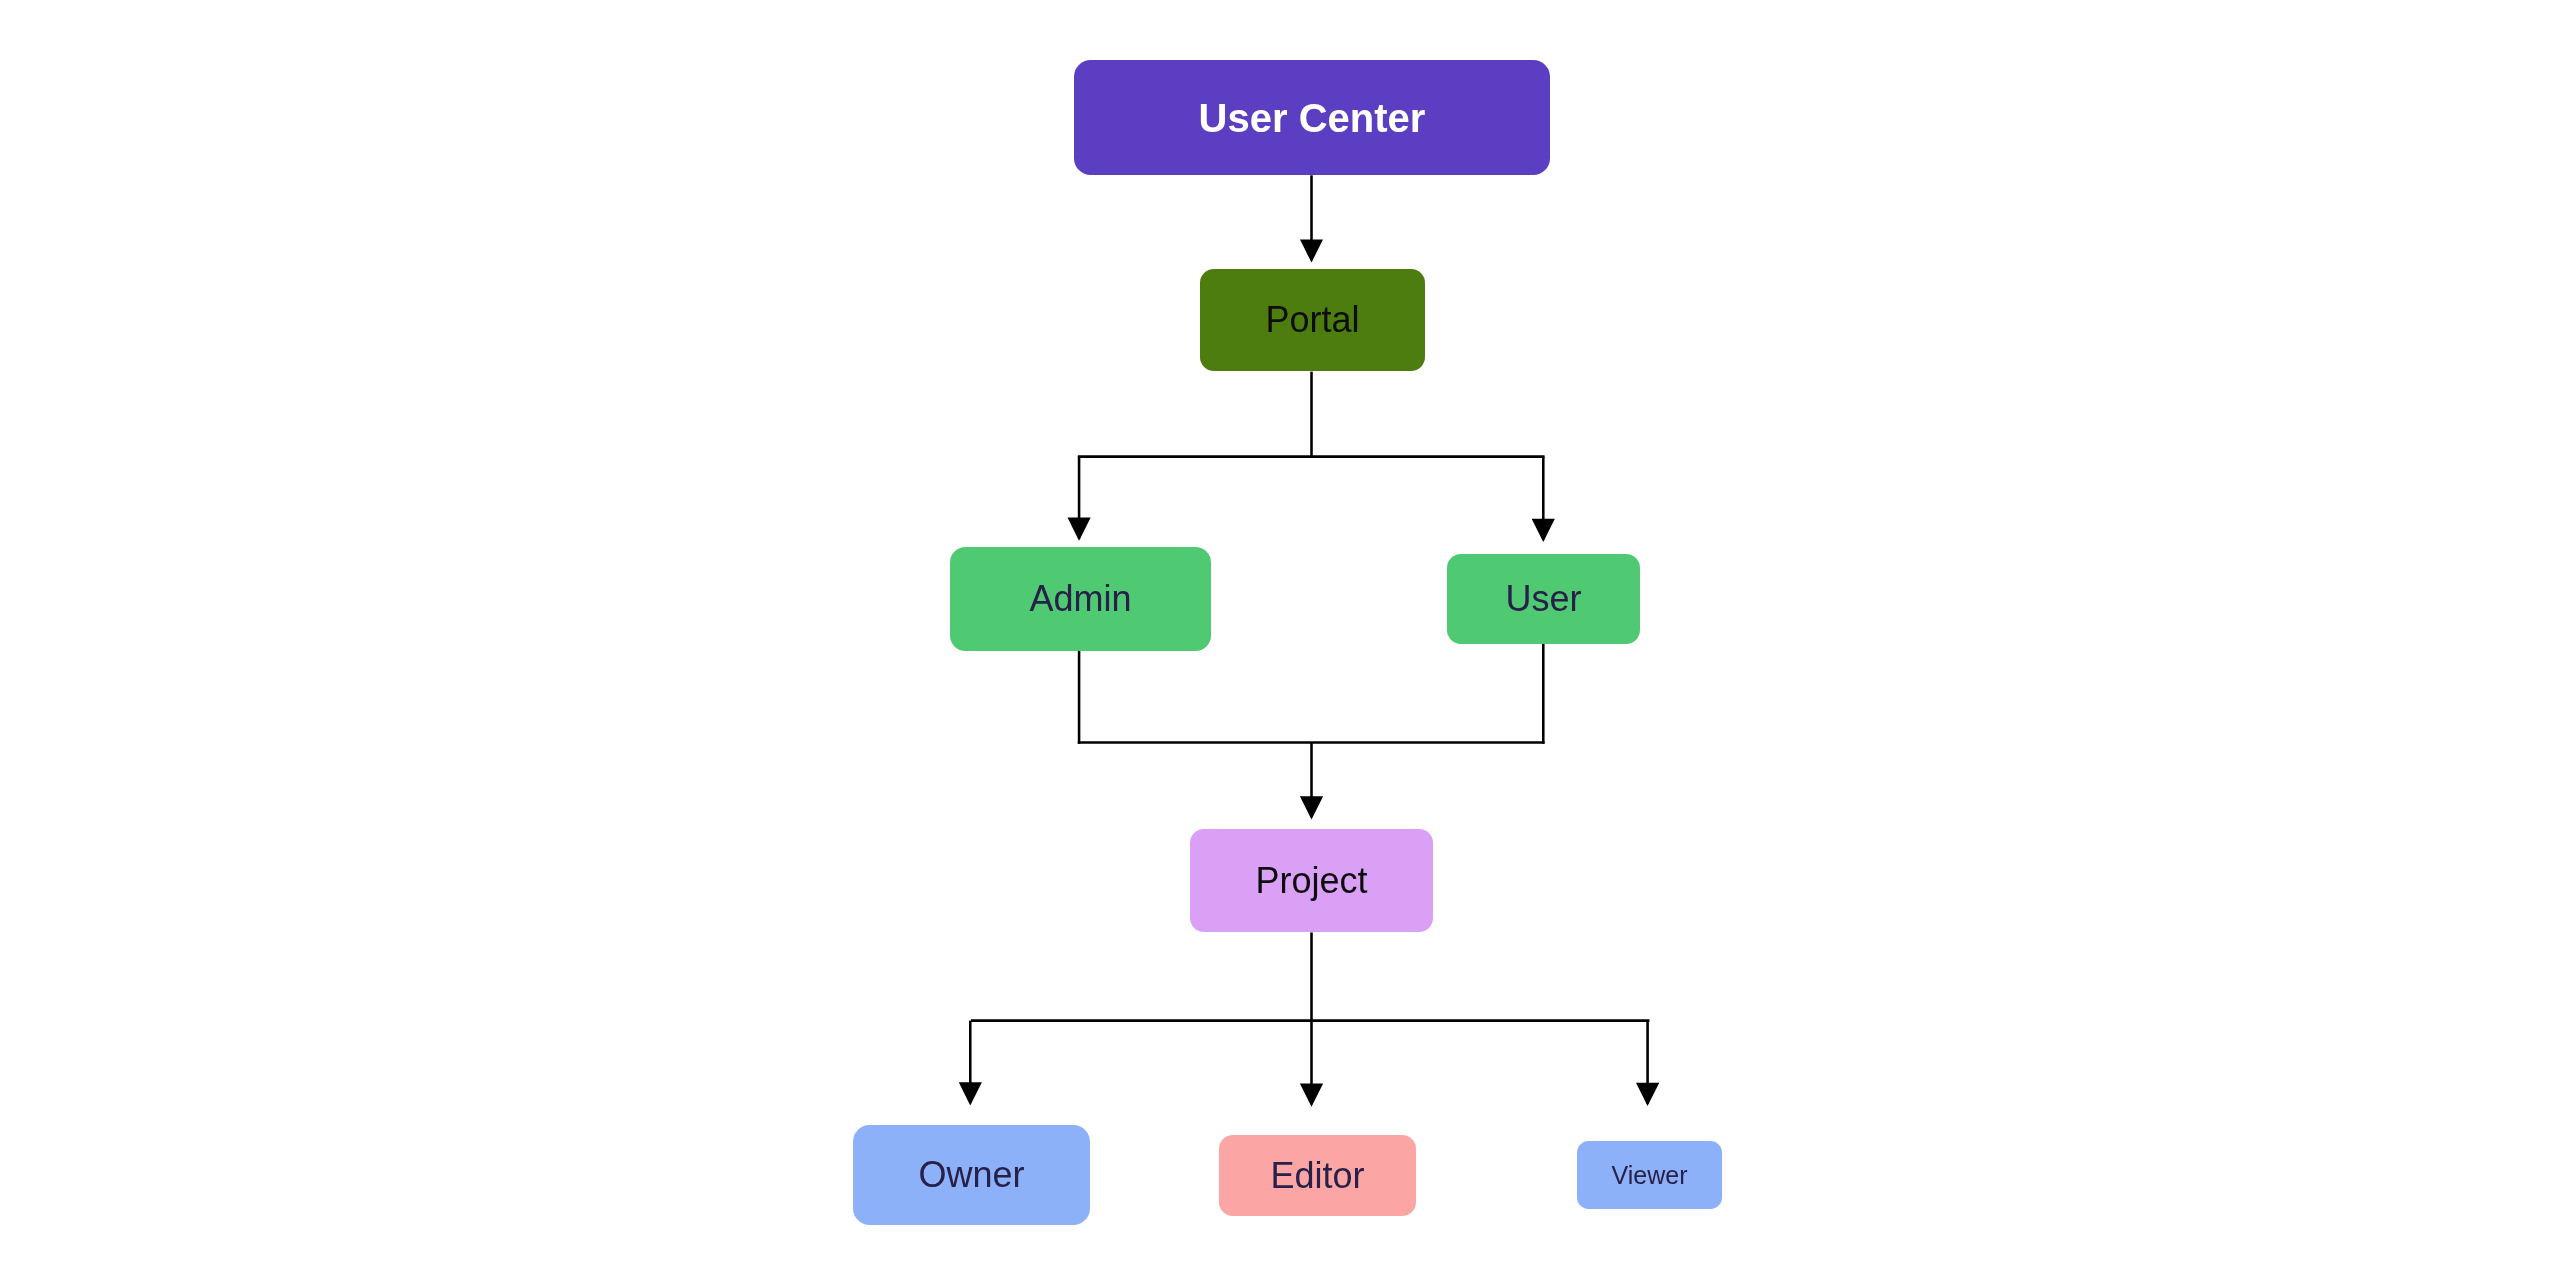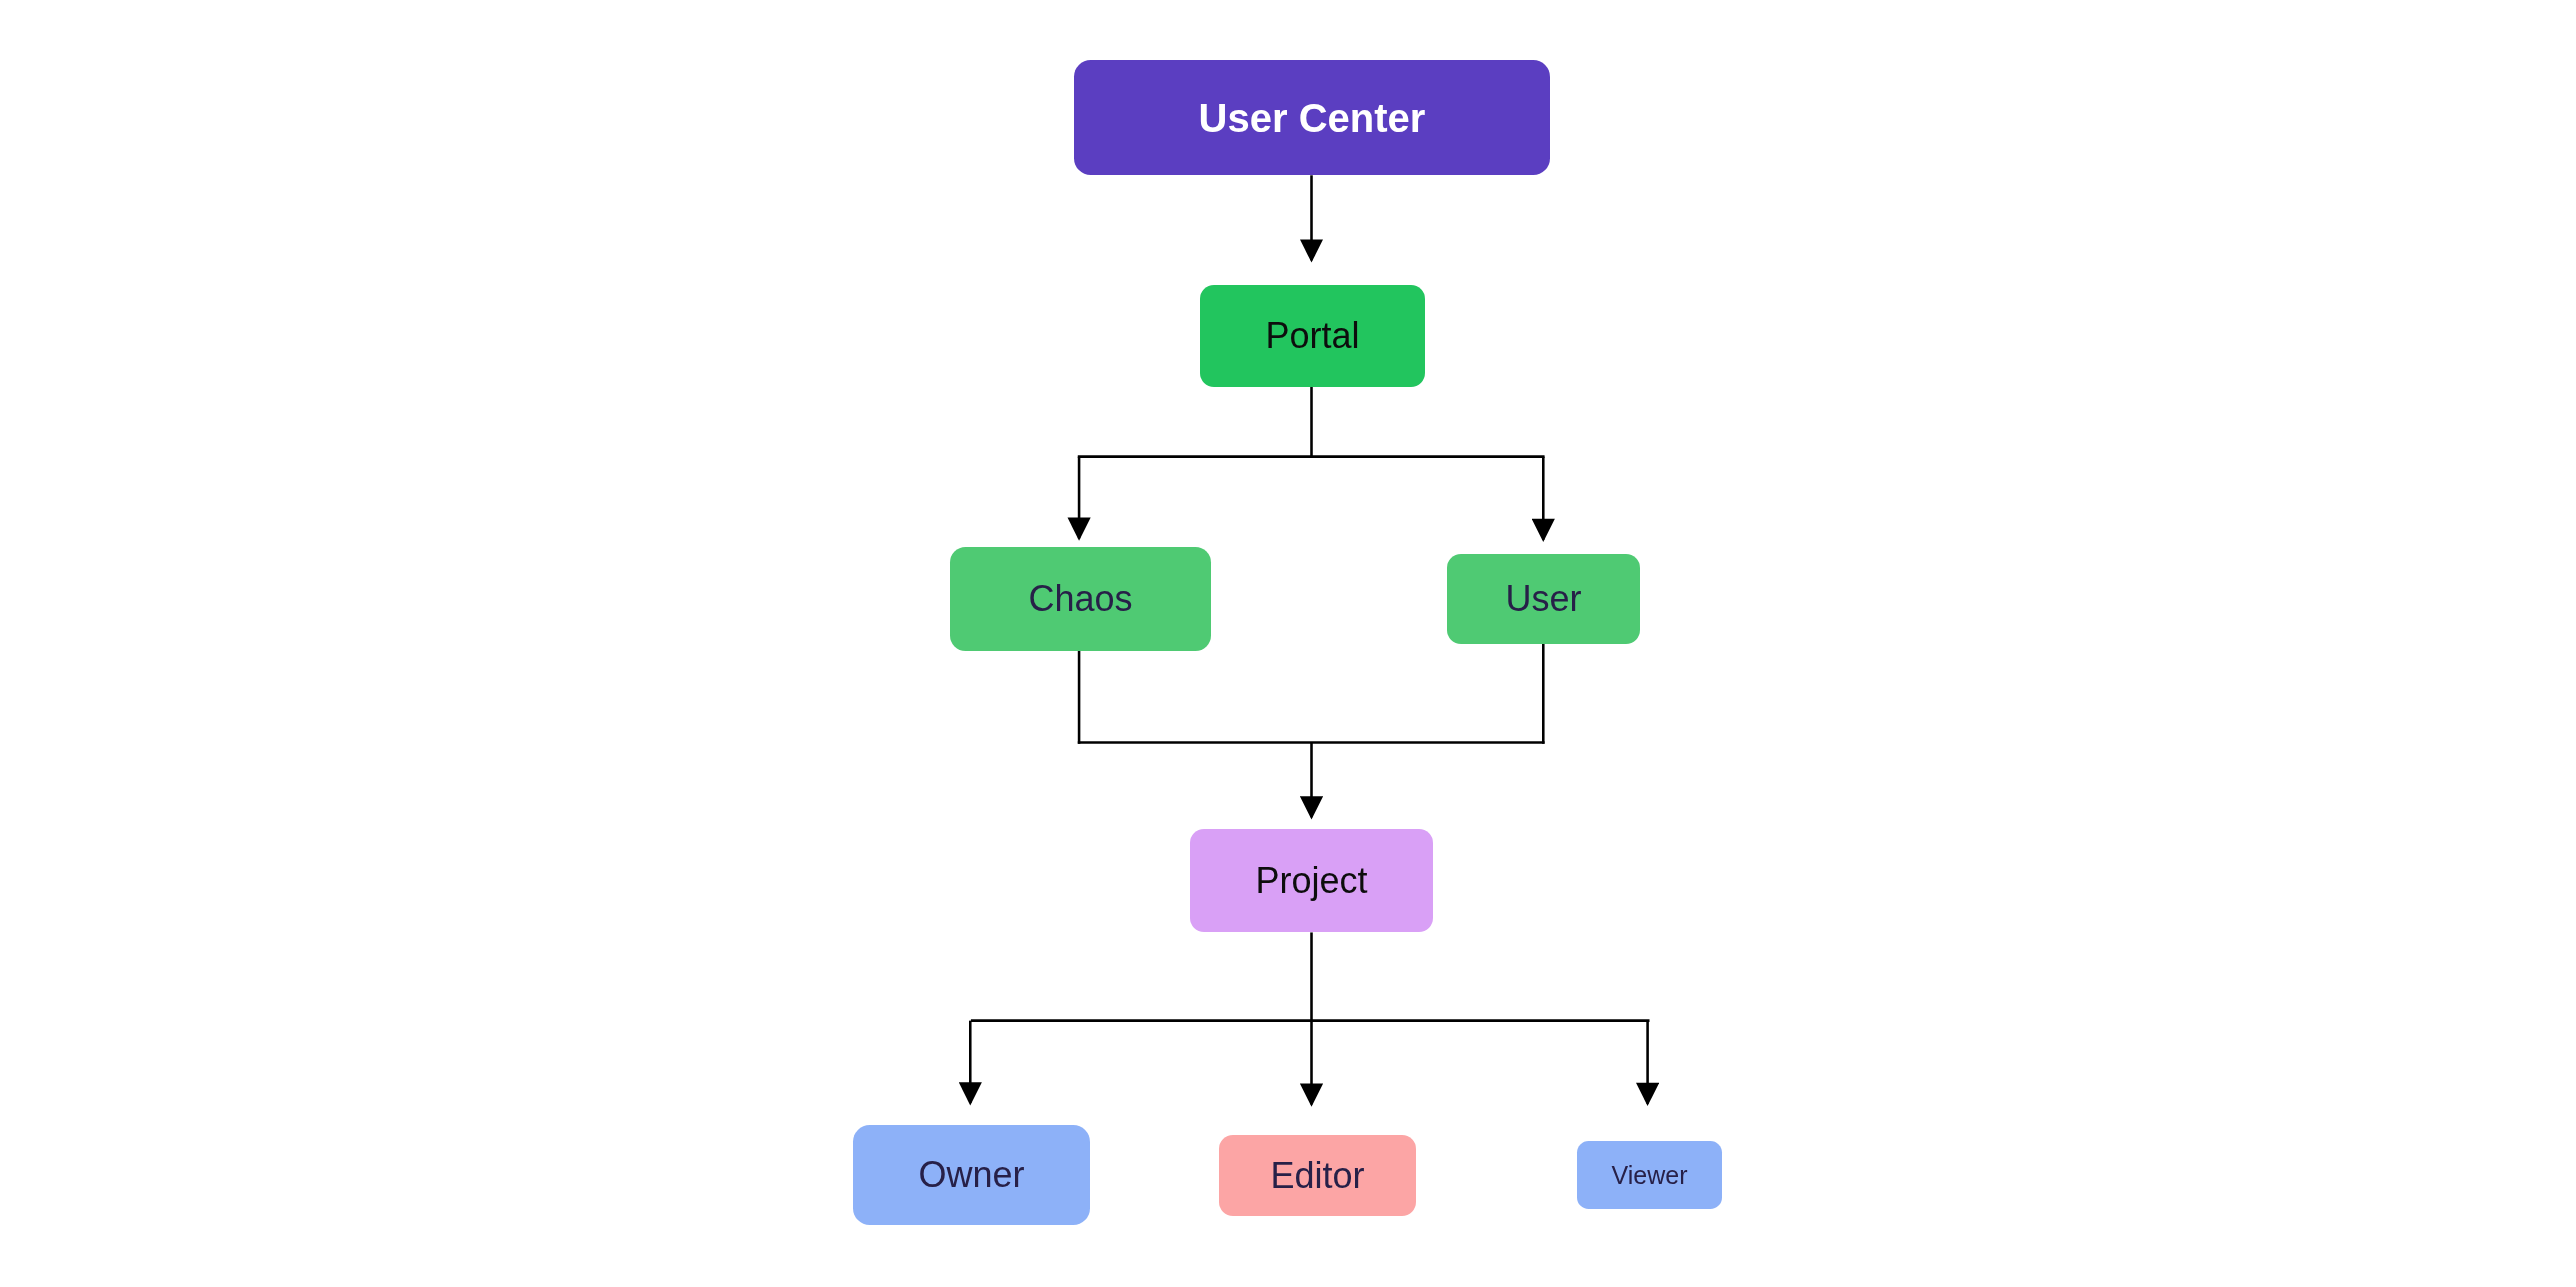--- a/index.html
+++ b/index.html
@@ -42,26 +42,26 @@
     <path class="edge" d="M1508,1585 L2562,1585"></path>
     <path class="edge" d="M1507,1585 L1507,1713" marker-end="url(#arrow)"></path>
     <path class="edge" d="M2037,1585 L2037,1715" marker-end="url(#arrow)"></path>
     <path class="edge" d="M2559,1585 L2559,1714" marker-end="url(#arrow)"></path>
   </svg>
 
   <div class="node n-chaos" style="background: rgb(91, 62, 193); color: rgb(255, 255, 255);">
     <span>User Center</span>
   </div>
 
-  <div class="node n-portal" style="background: #22c55e; color: rgb(13, 13, 13); margin-top: 16px;">
+  <div class="node n-portal" style="background: #4d7c0f; color: rgb(13, 13, 13);">
     <span>Portal</span>
   </div>
 
   <div class="node n-admin" style="background: rgb(79, 202, 115); color: rgb(39, 32, 72);">
-    <span>Chaos</span>
+    <span>Admin</span>
   </div>
 
   <div class="node n-user" style="background: rgb(79, 202, 115); color: rgb(39, 32, 72);">
     <span>User</span>
   </div>
 
   <div class="node n-project" style="background: rgb(217, 160, 246); color: rgb(13, 13, 13);">
     <span>Project</span>
   </div>
 

